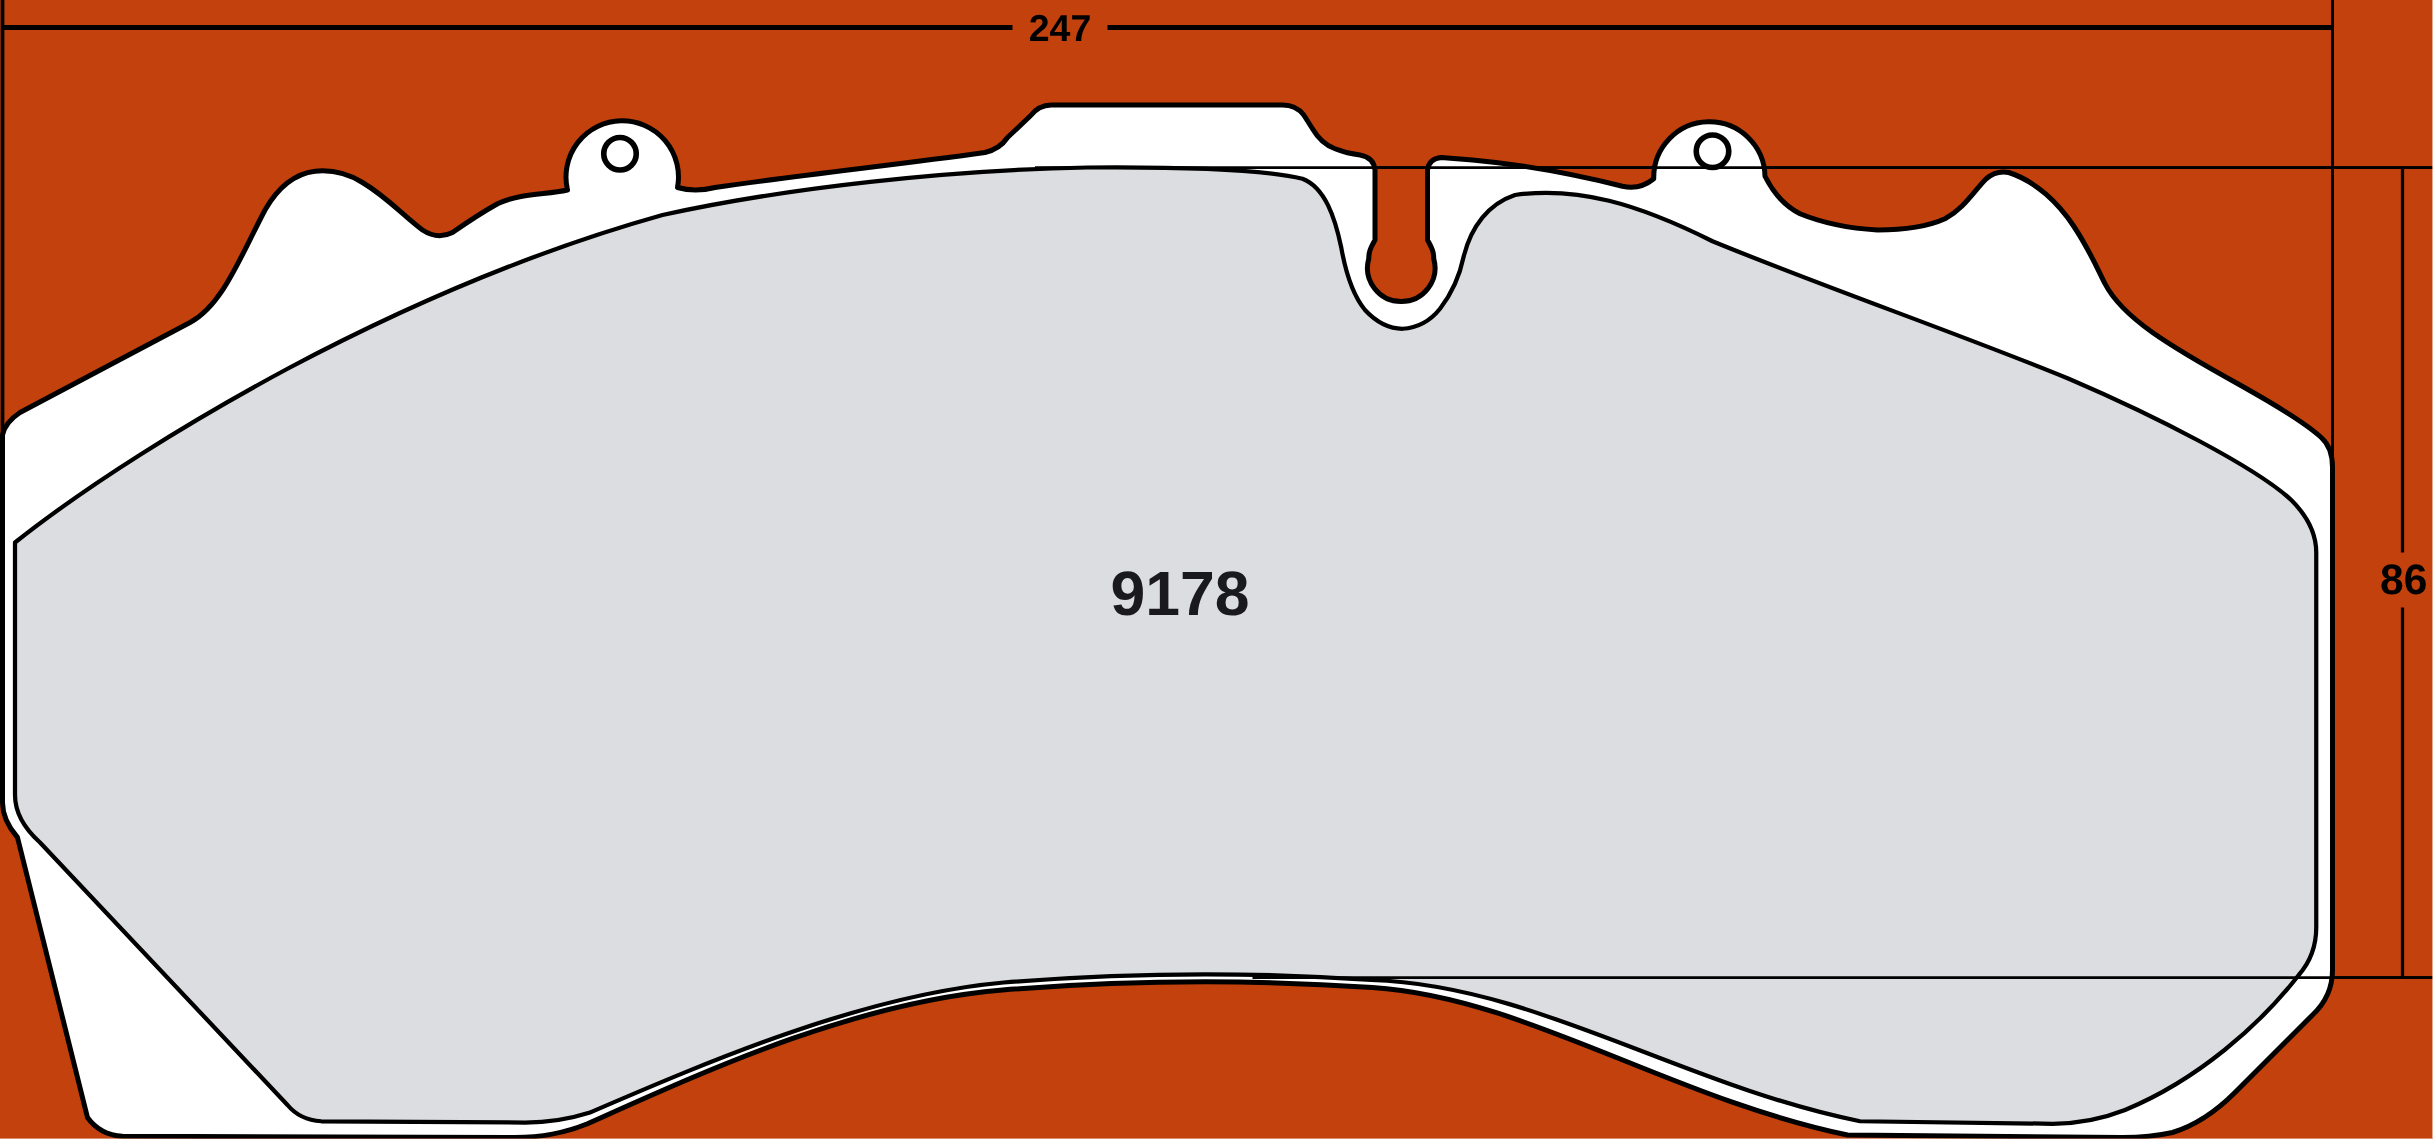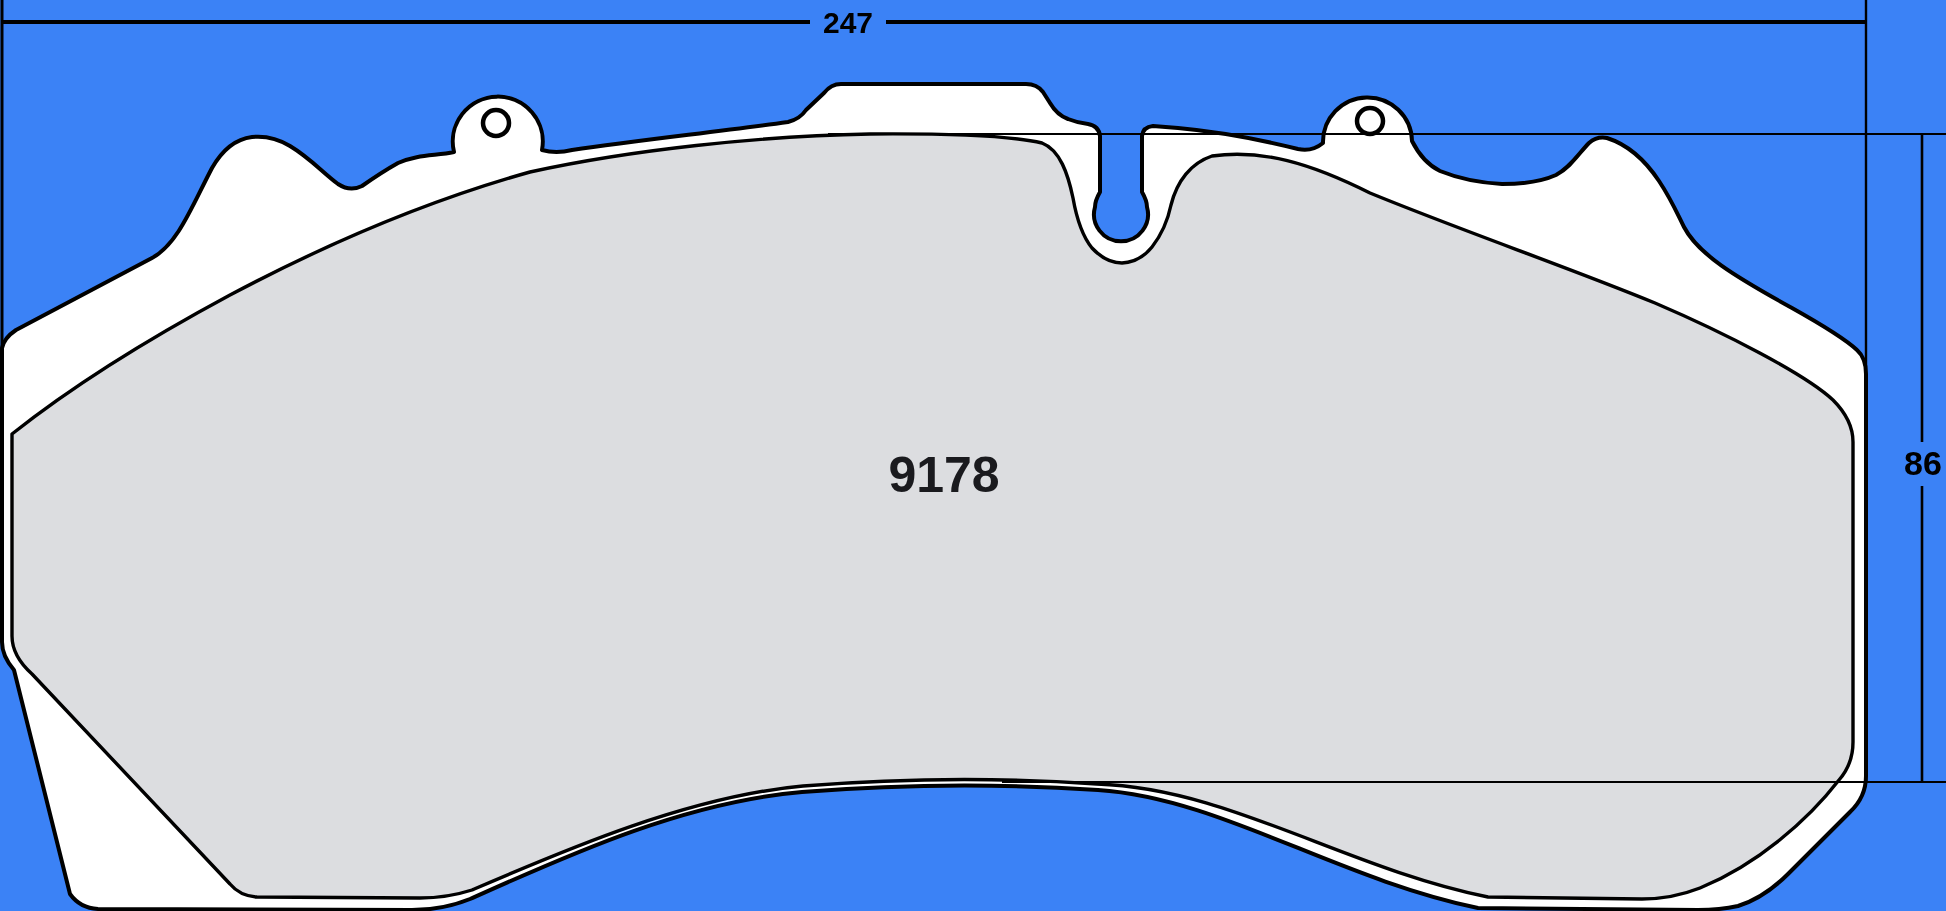--- a/index.html
+++ b/index.html
@@ -8,21 +8,21 @@
     background: #ffffff;
     width: 1946px;
     height: 911px;
     overflow: hidden;
     font-family: "Liberation Sans", sans-serif;
   }
   .drawing-stage {
     position: relative;
     width: 1946px;
     height: 911px;
-    background: #3b82f6;
+    background: #c2410c;
   }
   svg { display: block; }
   .dim-text {
     font-family: "Liberation Sans", "DejaVu Sans", sans-serif;
     font-weight: bold;
     fill: #000000;
   }
   .part-text {
     font-family: "Liberation Sans", "DejaVu Sans", sans-serif;
     font-weight: bold;

